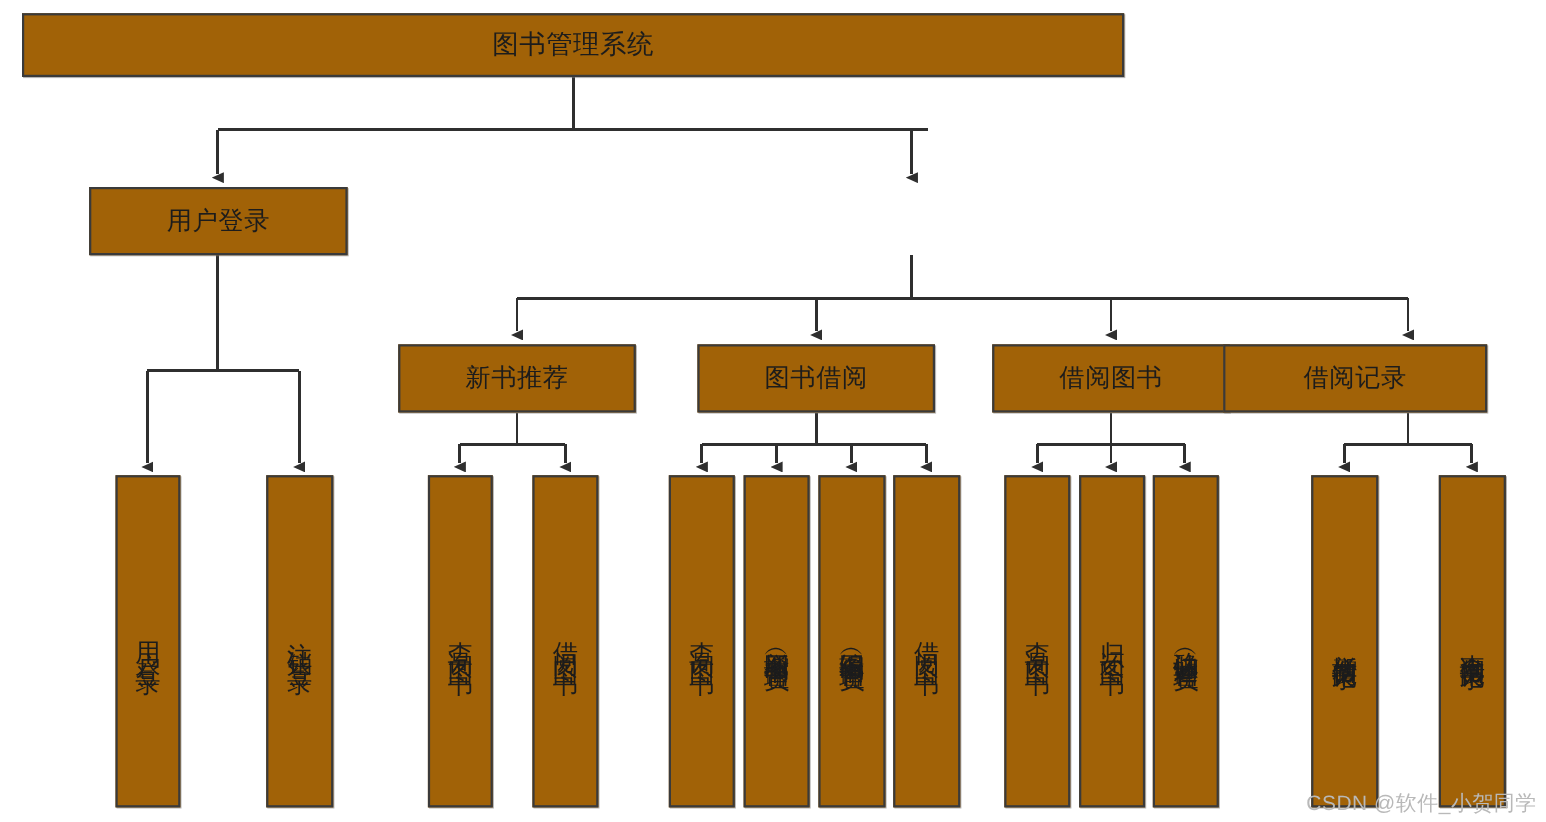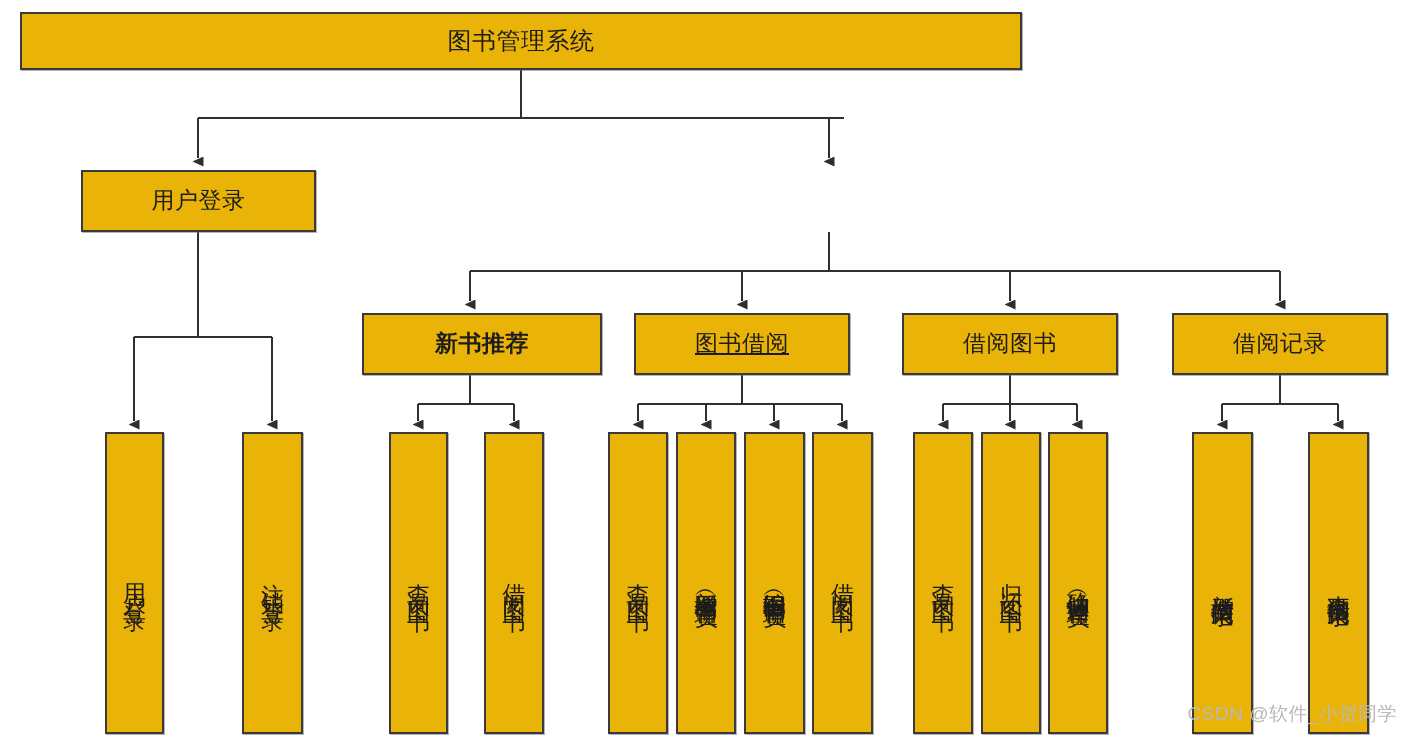--- a/index.html
+++ b/index.html
@@ -19,21 +19,21 @@
   }
   svg#wires {
     position: absolute;
     left: 0; top: 0;
     width: 1405px;
     height: 747px;
   }
   .node {
     position: absolute;
     box-sizing: border-box;
-    background: #eab308;
+    background: #a16207;
     border: 2px solid #3a3a3a;
     box-shadow: 1px 1px 0 0 rgba(120,120,120,0.55);
     display: flex;
     align-items: center;
     justify-content: center;
     color: #1c1c1c;
   }
   .node .label {
     display: block;
     text-align: center;
@@ -60,21 +60,21 @@
     letter-spacing: 9px;
     line-height: 1;
     white-space: nowrap;
   }
   .node.vert.tight .label {
     letter-spacing: 2px;
   }
   .watermark {
     position: absolute;
     right: 8px;
-    bottom: 20px;
+    bottom: 4px;
     font-size: 19px;
     color: #b9b9b9;
     white-space: nowrap;
     letter-spacing: 0.5px;
     pointer-events: none;
   }
 </style>
 </head>
 <body>
 
@@ -131,30 +131,30 @@
   </svg>
 
   <div class="node horiz root" style="left:20px; top:12px; width:1002px; height:58px;">
     <span class="label">图书管理系统</span>
   </div>
 
   <div class="node horiz" style="left:81px; top:170px; width:235px; height:62px;">
     <span class="label">用户登录</span>
   </div>
 
-  <div class="node horiz" style="left:362px; top:313px; width:240px; height:62px;font-weight:bold;">
+  <div class="node horiz" style="left:362px; top:313px; width:216px; height:62px;">
     <span class="label">新书推荐</span>
   </div>
-  <div class="node horiz" style="left:634px; top:313px; width:216px; height:62px;text-decoration:underline;">
+  <div class="node horiz" style="left:634px; top:313px; width:216px; height:62px;">
     <span class="label">图书借阅</span>
   </div>
   <div class="node horiz" style="left:902px; top:313px; width:216px; height:62px;">
     <span class="label">借阅图书</span>
   </div>
-  <div class="node horiz" style="left:1172px; top:313px; width:216px; height:62px;">
+  <div class="node horiz" style="left:1112px; top:313px; width:240px; height:62px;">
     <span class="label">借阅记录</span>
   </div>
 
   <div class="node vert" style="left:105px; top:432px; width:59px; height:302px;">
     <span class="label">用户登录</span>
   </div>
   <div class="node vert" style="left:242px; top:432px; width:61px; height:302px;">
     <span class="label">注销登录</span>
   </div>
 

